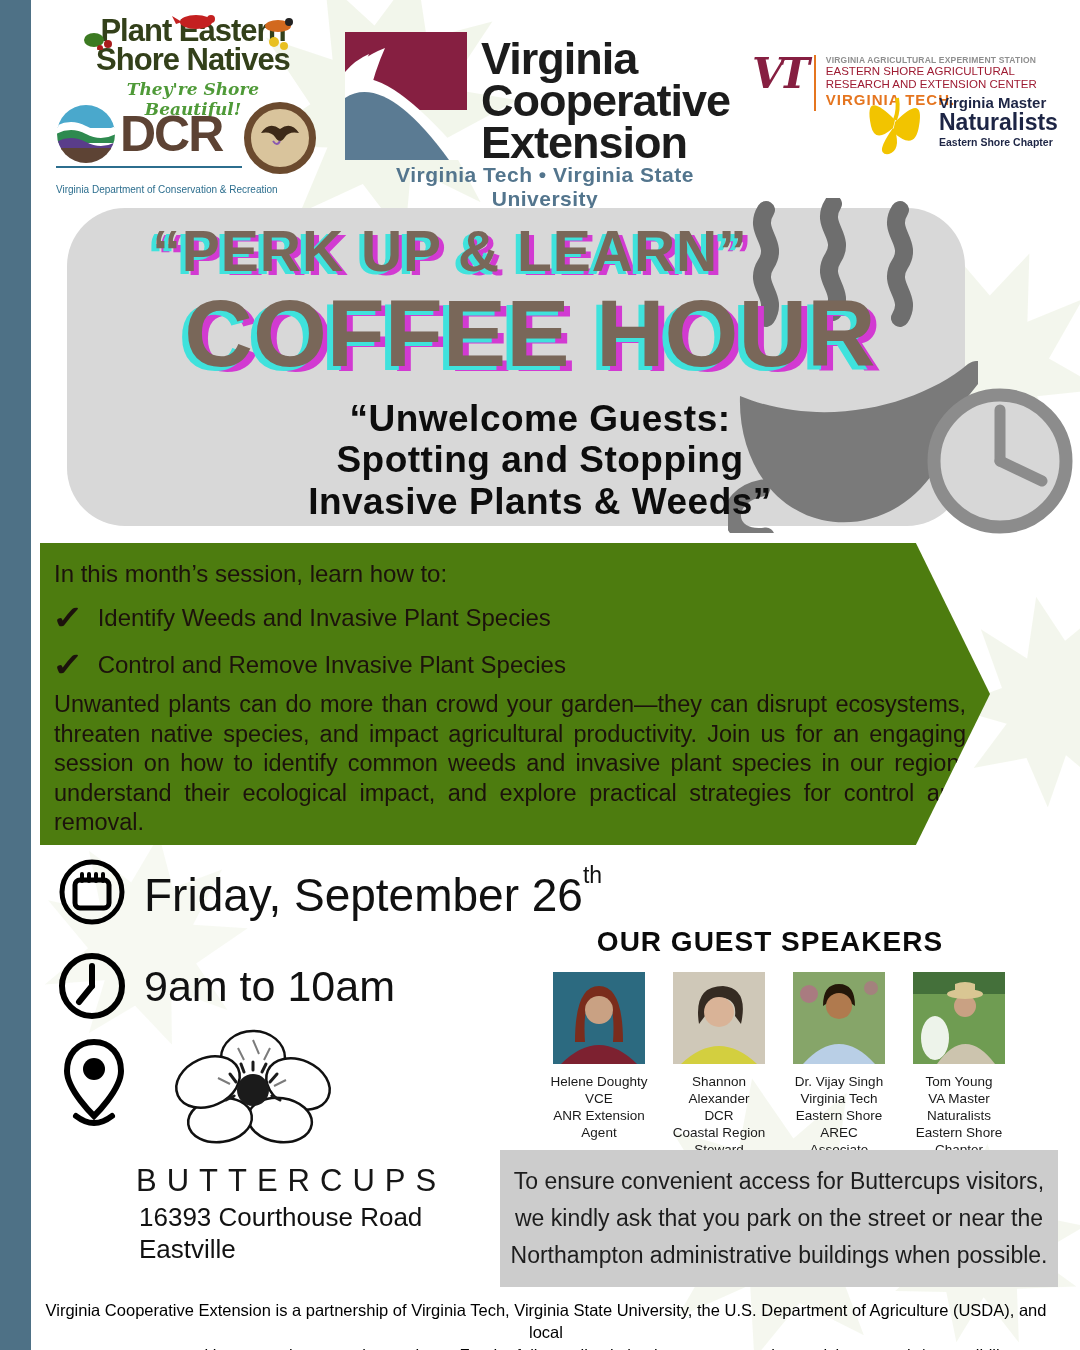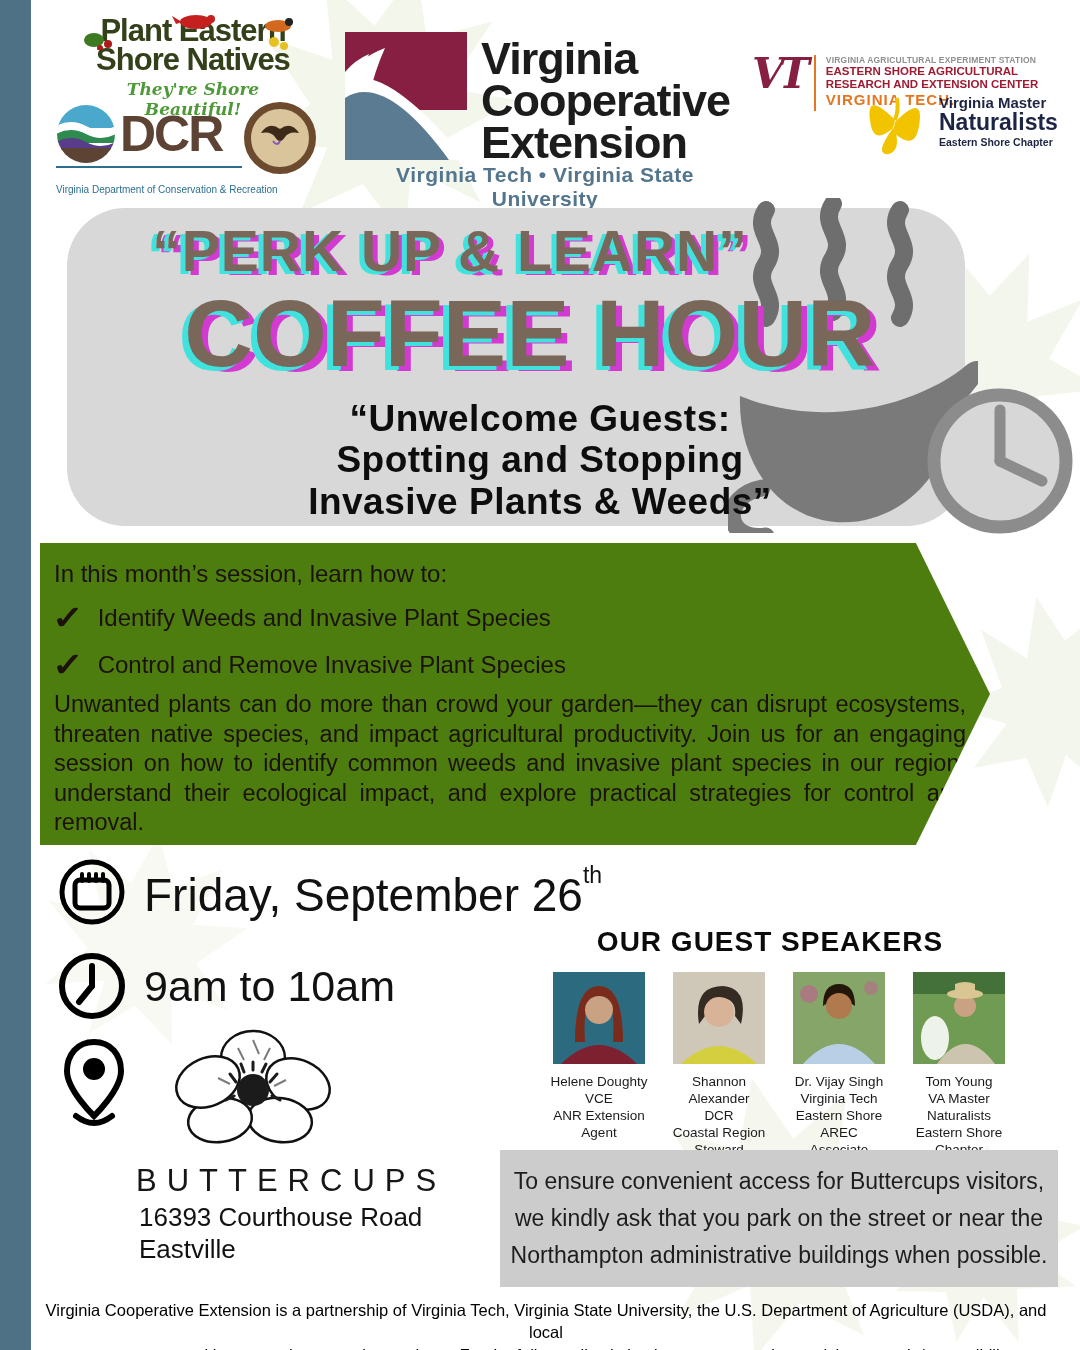--- a/index.html
+++ b/index.html
@@ -26,21 +26,21 @@
   .badge svg{position:absolute;left:8px;top:10px;}
   .vce{left:345px;top:32px;display:flex;gap:14px;}
   .vce-words{font-size:45px;font-weight:800;color:#1c1c1c;line-height:.93;letter-spacing:-1px;padding-top:6px;}
   .vce-univ{position:absolute;left:345px;top:163px;width:400px;text-align:center;
     font-size:21px;font-weight:700;color:#53758D;letter-spacing:.5px;}
   .vtarec{left:752px;top:24px;display:flex;align-items:flex-start;gap:10px;margin-top:29px;}
   .vt-mark{font-family:"DejaVu Serif",serif;font-style:italic;font-weight:800;font-size:42px;color:#861F41;letter-spacing:-6px;line-height:1;}
   .vt-div{width:2px;height:56px;background:#E5751F;margin-top:2px;}
   .arec-lines{padding-top:2px;}
   .arec-l1{font-size:8.5px;color:#8f8f8f;font-weight:700;letter-spacing:.2px;}
-  .arec-l2,.arec-l3{font-size:11.5px;color:#9E1B32;font-weight:700;line-height:1.15;}
+  .arec-l2,.arec-l3{font-size:11.5px;color:#9E1B32;font-weight:400;line-height:1.15;}
   .arec-l4{font-size:15px;color:#E5751F;font-weight:800;letter-spacing:1px;}
   .vmn{left:855px;top:82px;display:flex;align-items:center;}
   .vmn-text{margin-left:12px;}
   .vmn-l1{font-size:15px;font-weight:800;color:#1D2545;}
   .vmn-l2{font-size:23px;font-weight:800;color:#1D2545;line-height:1;}
   .vmn-l3{font-size:10.5px;font-weight:800;color:#1D2545;margin-top:2px;}
   
   .panel{position:absolute;left:67px;top:208px;width:898px;height:318px;border-radius:58px;
     background:#D8D8D8;z-index:1;}
   .cup{position:absolute;left:728px;top:198px;z-index:2;}

